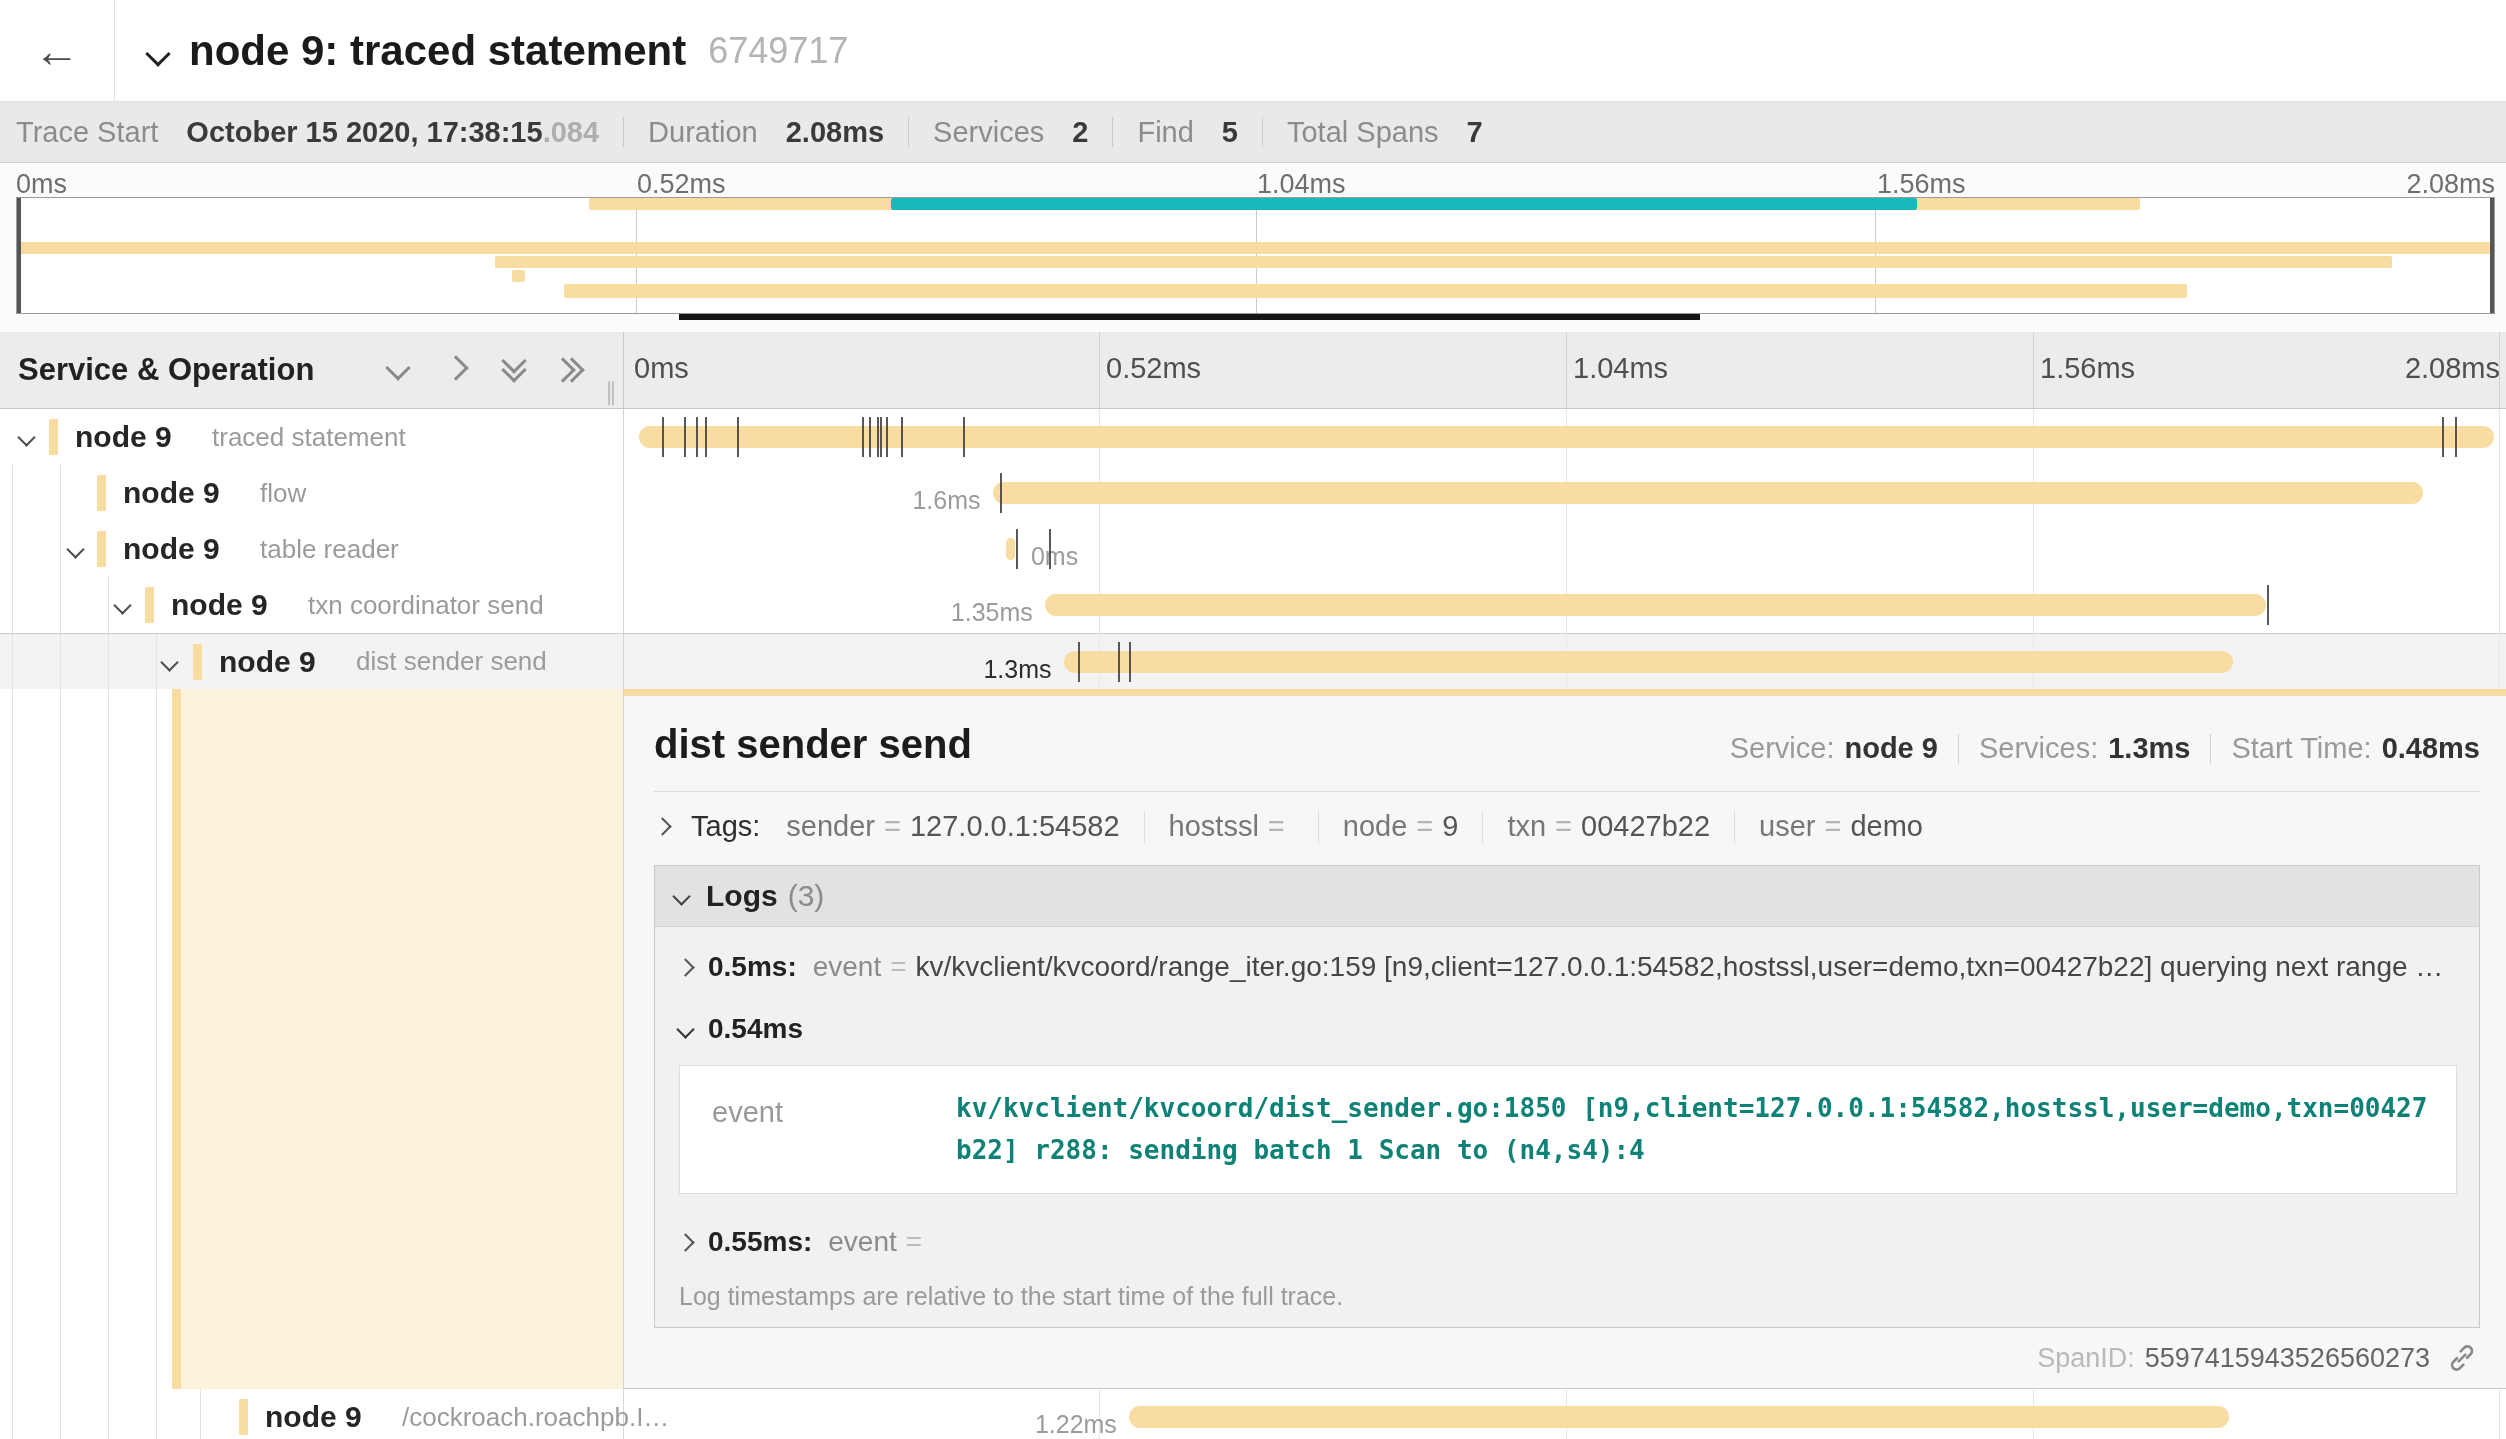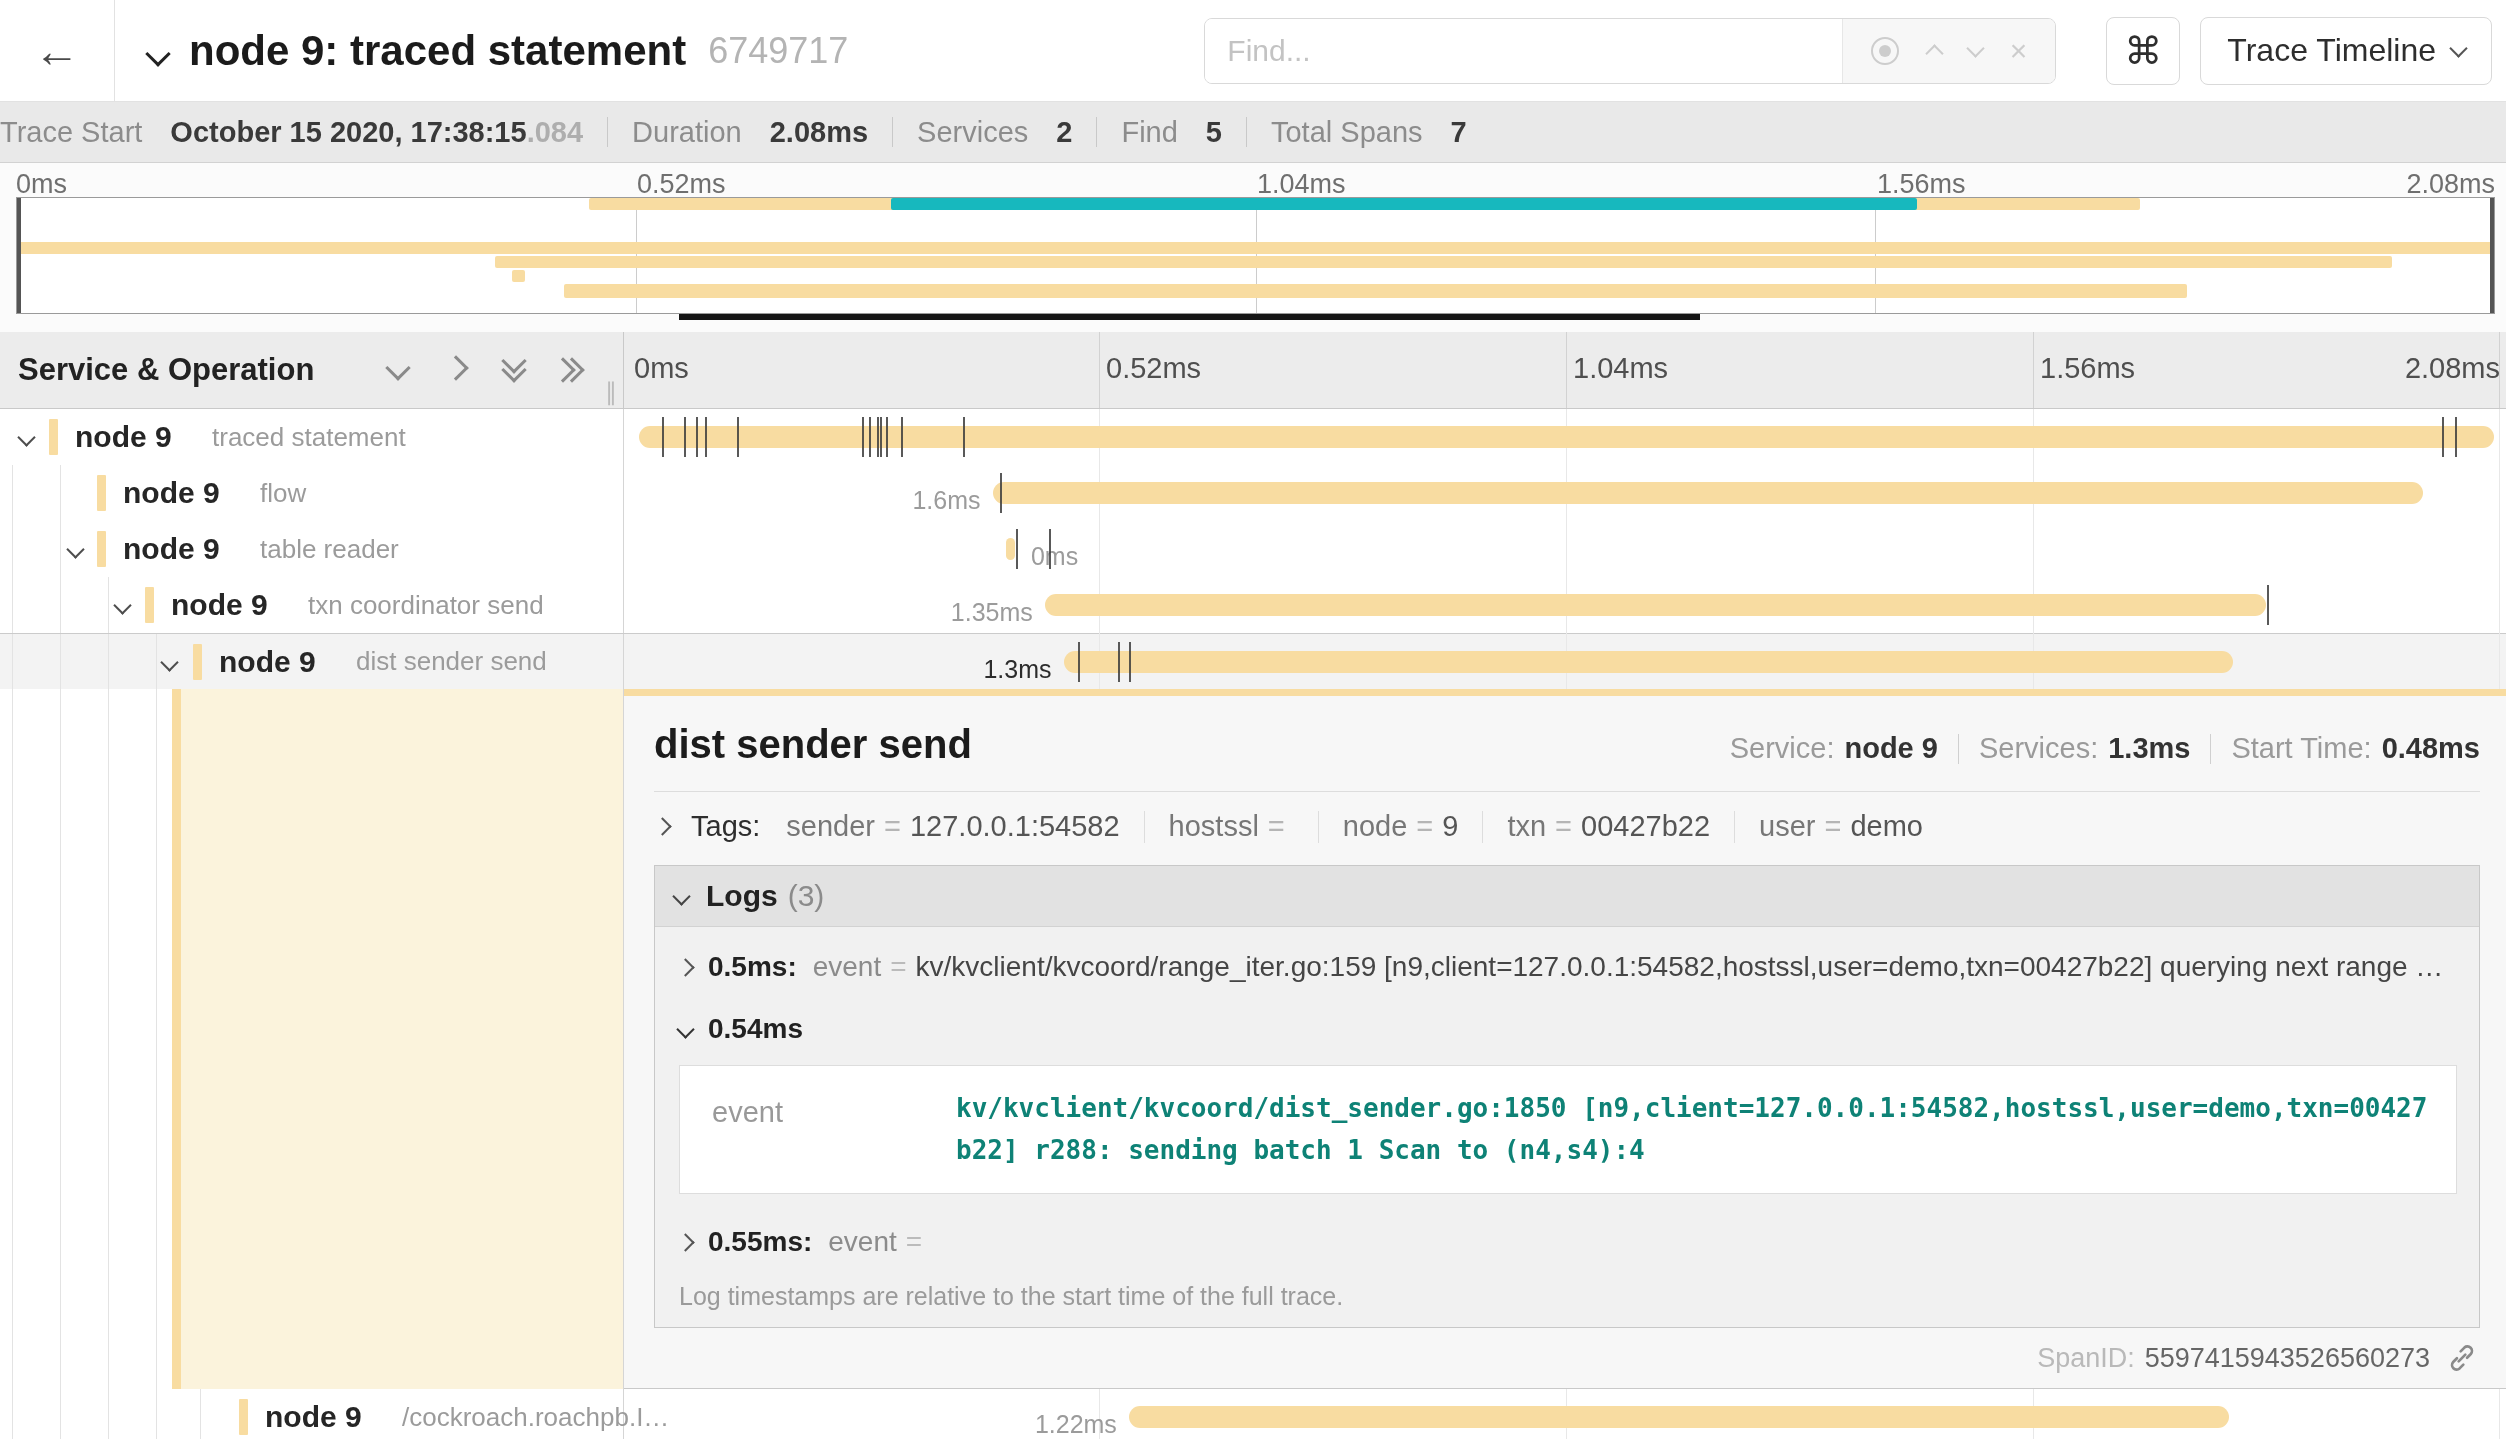--- a/index.html
+++ b/index.html
@@ -25,21 +25,21 @@
   .find-input{flex:1;border:none;outline:none;font-size:30px;padding:0 22px;color:#333;font-family:"Liberation Sans",sans-serif;background:#fff;}
   .find-input::placeholder{color:#c3c3c3;}
   .find-tools{width:212px;background:#f7f7f7;border-left:1px solid #e7e7e7;display:flex;align-items:center;justify-content:space-evenly;color:#cdcdcd;}
   .tool-ic{font-size:30px;display:flex;align-items:center;cursor:pointer;}
   .target-ic{width:24px;height:24px;border:2.5px solid currentColor;border-radius:50%;position:relative;}
   .target-ic::after{content:'';position:absolute;inset:6px;background:currentColor;border-radius:50%;}
   .cmd-btn{width:72px;height:66px;margin-left:50px;border:1px solid #d9d9d9;border-radius:8px;display:flex;align-items:center;justify-content:center;font-size:38px;color:#2e2e2e;background:#fff;cursor:pointer;}
   .view-btn{height:66px;margin-left:20px;border:1px solid #d9d9d9;border-radius:8px;display:flex;align-items:center;gap:16px;padding:0 26px;font-size:32px;color:#2e2e2e;background:#fff;cursor:pointer;}
   .view-btn .cv{color:#555;margin-top:-4px;}
   
-  .sumbar{height:60px;background:#e9e9e9;border-bottom:1px solid #d2d2d2;display:flex;align-items:center;font-size:29px;}
+  .sumbar{height:60px;background:#e9e9e9;border-bottom:1px solid #d2d2d2;display:flex;align-items:center;padding-left:16px;font-size:29px;}
   .sum-label{color:#8c8c8c;}
   .sum-val{color:#3a3a3a;font-weight:bold;margin-left:28px;}
   .sum-suffix{color:#aeaeae;font-weight:bold;}
   .sum-div{width:1px;height:30px;background:#c9c9c9;margin:0 24px;}
   
   .minimap{position:relative;height:169px;background:#fbfbfb;}
   .mm-axis-label{position:absolute;top:6px;font-size:27px;color:#6f6f6f;}
   .mm-canvas{position:absolute;left:16px;right:11px;top:34px;height:115px;background:#fff;border:1px solid #9a9a9a;}
   .mm-grid{position:absolute;top:0;bottom:0;width:1px;background:#ccc;}
   .mm-bar{position:absolute;height:12px;border-radius:2px;}
@@ -125,44 +125,20 @@
 
   <div class="topbar">
     <div class="back-btn">
       <span>←</span>
     </div>
     <div class="title-wrap">
       <span class="cv title-chev"></span>
       <span class="trace-title">node 9: traced statement</span>
       <span class="trace-id">6749717</span>
     </div>
-    <div class="top-right">
-      <div class="find-group">
-        <input class="find-input" placeholder="Find..." style="">
-        <div class="find-tools">
-          <span class="tool-ic">
-              <span class="target-ic"></span>
-            </span>
-          <span class="tool-ic">
-              <span class="cv s" style="transform:rotate(-135deg);margin-top:6px;"></span>
-            </span>
-          <span class="tool-ic">
-              <span class="cv s" style="margin-top:-4px;"></span>
-            </span>
-          <span class="tool-ic">×</span>
-        </div>
-      </div>
-      <div class="cmd-btn">
-        <span>⌘</span>
-      </div>
-      <div class="view-btn">
-        <span>Trace Timeline</span>
-        <span class="cv s"></span>
-      </div>
-    </div>
   </div>
 
   <div class="sumbar">
     <span class="sum-label">Trace Start</span>
     <span class="sum-val"><span>October 15 2020, 17:38:15</span><span class="sum-suffix">.084</span></span>
     <span class="sum-div"></span>
     <span class="sum-label">Duration</span>
     <span class="sum-val">2.08ms</span>
     <span class="sum-div"></span>
     <span class="sum-label">Services</span>

